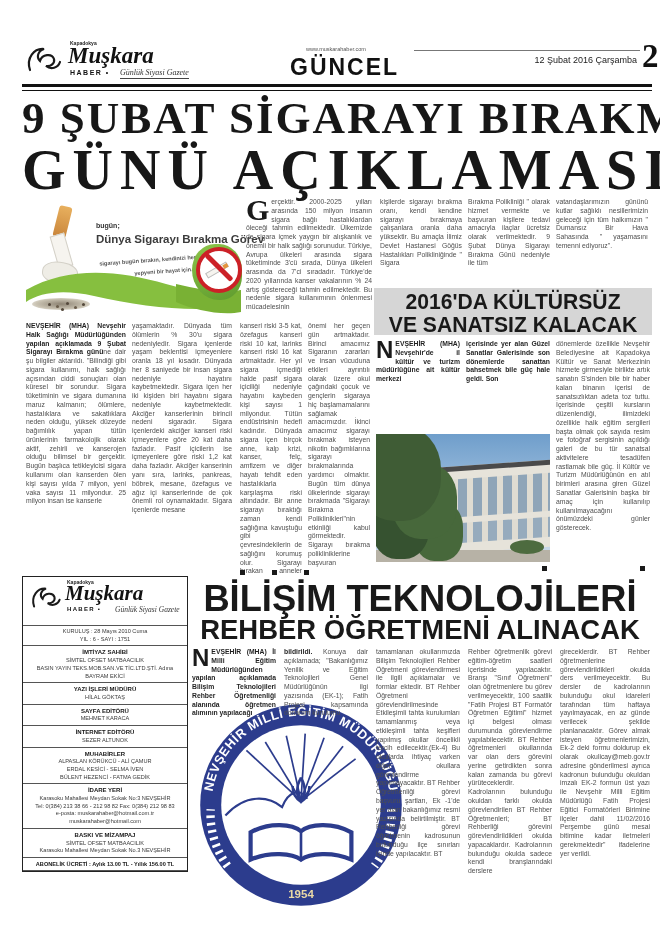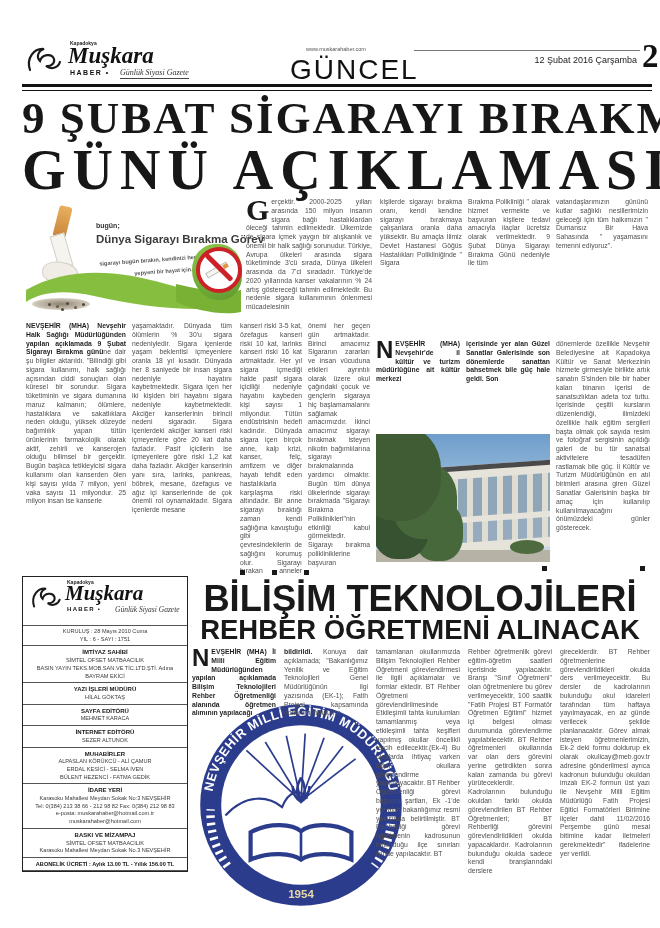--- a/index.html
+++ b/index.html
@@ -35,21 +35,21 @@
         <path d="M6,26 C2,14 10,4 20,5 C14,7 12,13 16,17 C18,10 28,9 30,15 C31,19 27,23 22,22 C27,26 34,24 36,18" fill="none" stroke="#1a1a1a" stroke-width="2.2" stroke-linecap="round"></path>
       </svg>
       <div class="abs" style="left:46px;top:-2px;font-size:5px;font-weight:bold;color:#222;">Kapadokya</div>
       <div class="abs brandname" style="left:44px;top:1px;font-size:23px;">Muşkara</div>
       <div class="abs" style="left:46px;top:27px;font-size:7px;font-weight:bold;letter-spacing:1.5px;color:#111;">HABER •</div>
       <div class="abs tagline" style="left:96px;top:26px;font-size:8px;border-bottom:1px solid #444;padding-bottom:1px;">Günlük Siyasi Gazete</div>
     </div>
 
     <div class="abs" style="left:268px;top:4px;width:130px;">
       <div class="abs" style="left:16px;top:0px;font-size:5.5px;color:#555;">www.muskarahaber.com</div>
-      <div class="abs" style="left:0px;top:8px;font-size:28px;font-weight:normal;color:#111;letter-spacing:2px;">GÜNCEL</div>
+      <div class="abs" style="left:0px;top:8px;font-size:23px;font-weight:bold;color:#111;letter-spacing:2px;">GÜNCEL</div>
     </div>
     <div class="abs" style="left:392px;top:8px;width:226px;height:1px;background:#777;"></div>
 
     <div class="abs" style="left:470px;top:13px;width:145px;font-size:9px;text-align:right;color:#222;">12 Şubat 2016 Çarşamba</div>
     <div class="abs" style="left:620px;top:-4px;font-family:'Liberation Serif',serif;font-size:33px;font-weight:bold;color:#111;">2</div>
   </div>
   <div class="rule" style="top:84px;height:3px;"></div>
   <div class="rule" style="top:90px;height:1px;"></div>
 
   <div class="hl" style="top:92px;font-size:45px;letter-spacing:2px;">9 ŞUBAT SİGARAYI BIRAKMA</div>
@@ -95,20 +95,24 @@
   <div class="col" style="left:308px;top:322px;width:62px;height:252px;">önemi her geçen gün artmaktadır. Birinci amacımız Sigaranın zararları ve insan vücuduna etkileri ayrıntılı olarak üzere okul çağındaki çocuk ve gençlerin sigaraya hiç başlamamalarını sağlamak amacımızdır. İkinci amacımız sigarayı bırakmak isteyen nikotin bağımlılarına sigarayı bırakmalarında yardımcı olmaktır. Bugün tüm dünya ülkelerinde sigarayı bırakmada "Sigarayı Bırakma Poliklinikleri"nin etkinliği kabul görmektedir. Sigarayı bırakma polikliniklerine başvuran</div>
 
   <div class="endmark" style="left:240px;top:570px;"></div>
   <div class="endmark" style="left:272px;top:570px;"></div>
   <div class="endmark" style="left:304px;top:570px;"></div>
 
   <div class="col" style="left:380px;top:198px;width:82px;height:86px;">kişilerde sigarayı bırakma oranı, kendi kendine sigarayı bırakmaya çalışanlara oranla daha yüksektir. Bu amaçla İlimiz Devlet Hastanesi Göğüs Hastalıkları Polikliniğinde " Sigara</div>
   <div class="col" style="left:468px;top:198px;width:82px;height:86px;">Bırakma Polikliniği " olarak hizmet vermekte ve başvuran kişilere tedavi amacıyla ilaçlar ücretsiz olarak verilmektedir. 9 Şubat Dünya Sigarayı Bırakma Günü nedeniyle ile tüm</div>
   <div class="col" style="left:556px;top:198px;width:92px;height:86px;">vatandaşlarımızın gününü kutlar sağlıklı nesillerimizin geleceği için tüm halkımızın " Dumansız Bir Hava Sahasında " yaşamasını temenni ediyoruz".</div>
 
+  <div class="abs" style="left:374px;top:288px;width:278px;height:47px;background:#d6d6d6;">
+    <div class="sansHead" style="left:0;top:1px;width:278px;font-size:22px;transform:scaleX(0.96);">2016'DA KÜLTÜRSÜZ</div>
+    <div class="sansHead" style="left:0;top:24px;width:278px;font-size:22px;transform:scaleX(0.96);">VE SANATSIZ KALACAK</div>
+  </div>
 
   <div class="col" style="left:376px;top:340px;width:84px;height:92px;">
     <span class="dropcap" style="font-size:24px;line-height:20px;">N</span><span class="lead">EVŞEHİR (MHA) Nevşehir'de il kültür ve turizm müdürlüğüne ait kültür merkezi</span>
   </div>
   <div class="col lead" style="left:466px;top:340px;width:84px;height:92px;">içerisinde yer alan Güzel Sanatlar Galerisinde son dönemlerde sanattan bahsetmek bile güç hale geldi. Son</div>
   <div class="col" style="left:556px;top:340px;width:94px;height:222px;">dönemlerde özellikle Nevşehir Belediyesine ait Kapadokya Kültür ve Sanat Merkezinin hizmete girmesiyle birlikte artık sanatın S'sinden bile bir haber kalan binanın içerisi de sanatsızlıktan adeta toz tuttu. İçerisinde çeşitli kursların düzenlendiği, ilimizdeki özellikle halk eğitim sergileri başta olmak çok sayıda resim ve fotoğraf sergisinin açıldığı galeri de bu tür sanatsal aktivitelere tesadüfen rastlamak bile güç. İl Kültür ve Turizm Müdürlüğünün en atıl birimleri arasına giren Güzel Sanatlar Galerisinin başka bir amaç için kullanılıp kullanılmayacağını önümüzdeki günler gösterecek.</div>
 
   <div class="abs" style="left:376px;top:434px;width:174px;height:128px;overflow:hidden;background:linear-gradient(180deg,#6f9ecb 0%,#a9c6e2 55%,#cfdcea 100%);">
     <div class="abs" style="right:-8px;bottom:10px;width:164px;height:82px;background:#e6e3da;border-top:5px solid #4a4a4a;transform:skewY(-4deg);">
       <div class="abs" style="left:4px;top:8px;right:4px;height:38px;background:repeating-linear-gradient(90deg,#8fa5b8 0 9px,#dfdcd2 9px 15px);"></div>

